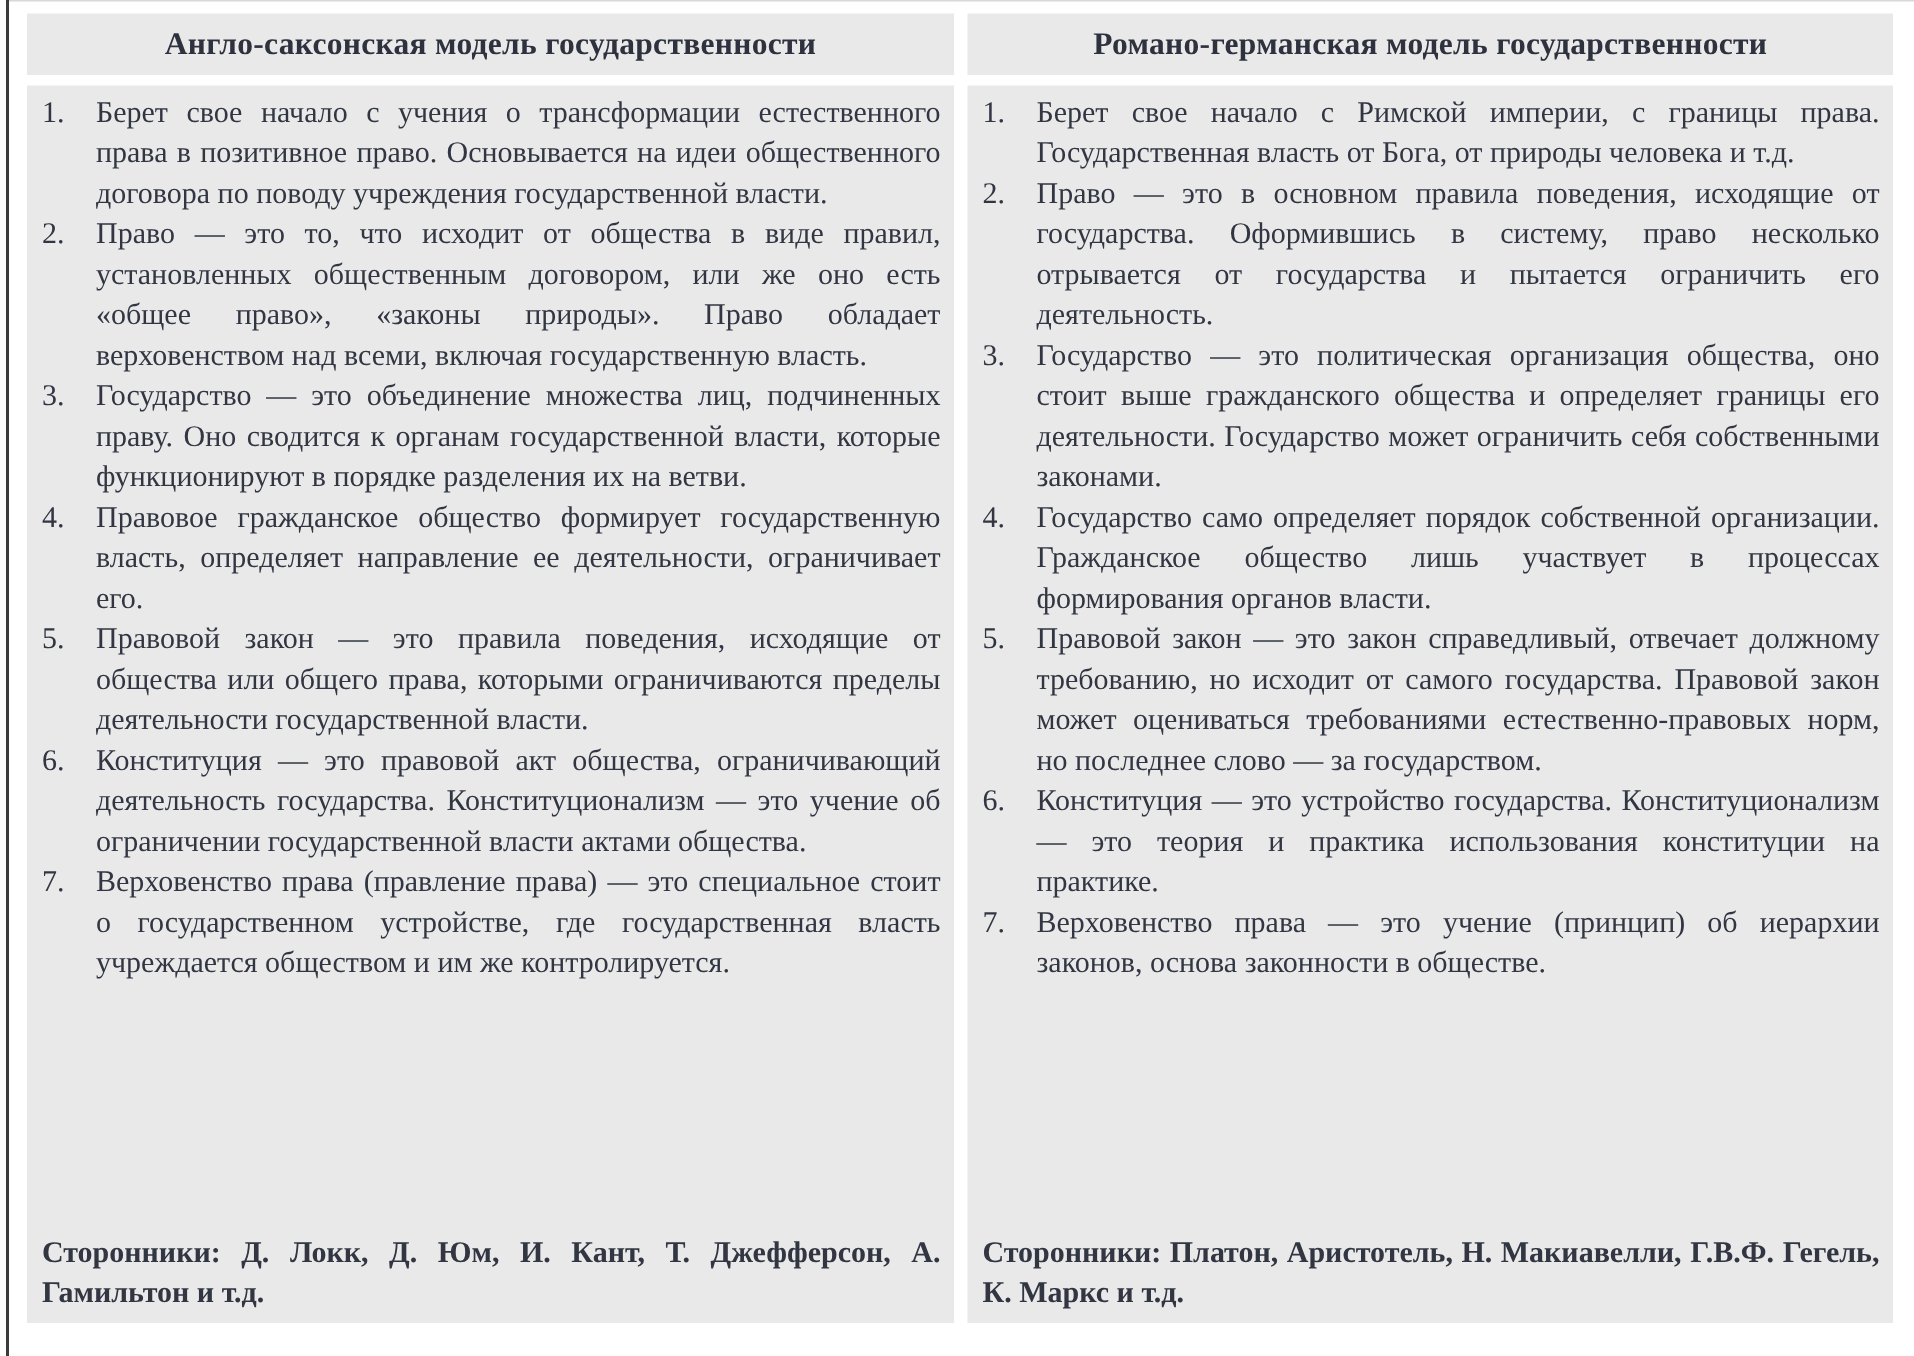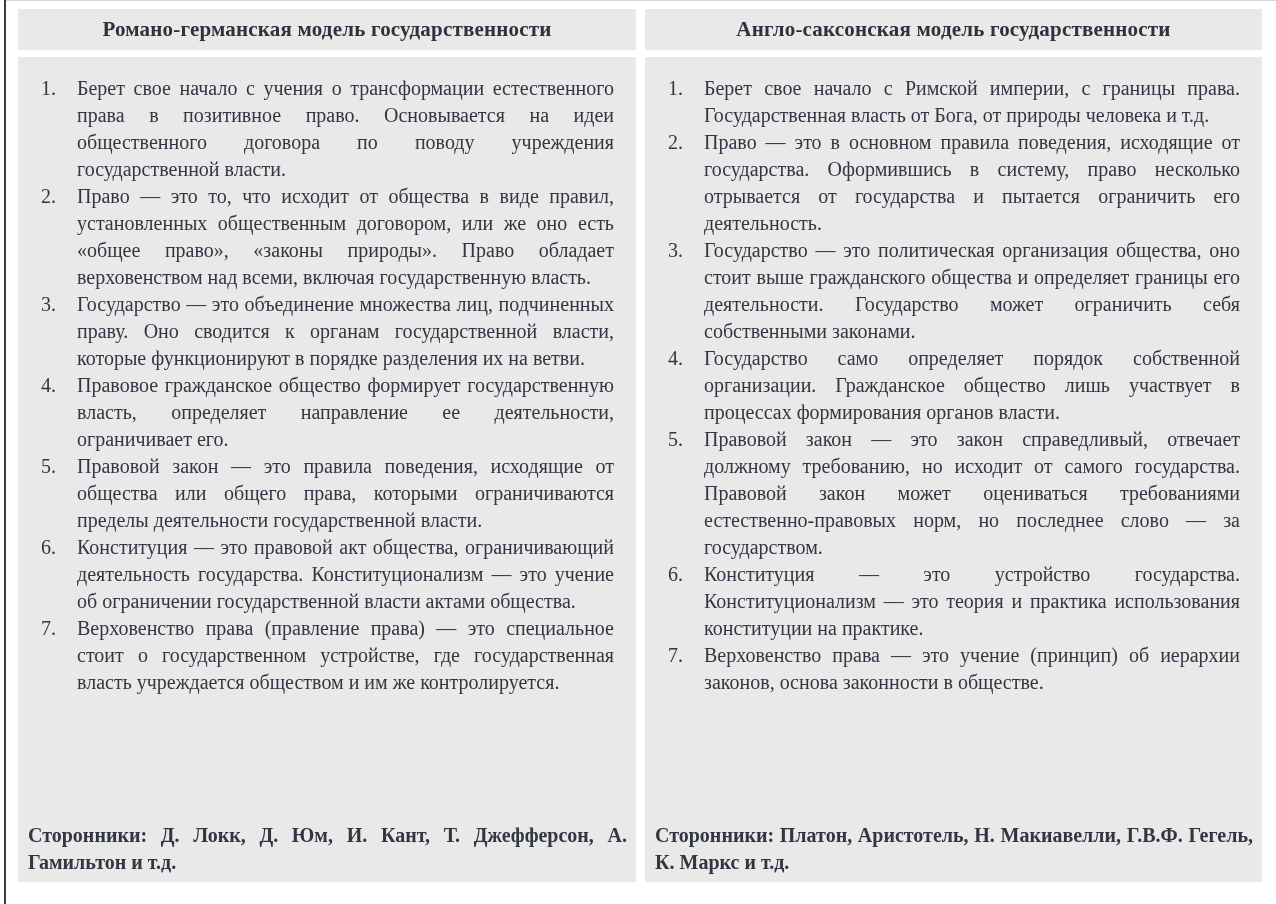--- a/index.html
+++ b/index.html
@@ -57,21 +57,21 @@
     font-size: 20px;
     line-height: 27px;
     display: flex;
     flex-direction: column;
     box-sizing: border-box;
     text-align: justify;
     hyphens: auto;
   }
   ol.numbered-list {
     list-style: none;
-    margin: 13px;
+    margin: 0;
     padding: 0;
     counter-reset: item;
     font-family: Liberation Serif, serif;
   }
   ol.numbered-list > li {
     position: relative;
     padding-left: 36px;
     counter-increment: item;
   }
   ol.numbered-list > li::before {
@@ -89,23 +89,23 @@
   }
 </style>
 </head>
 <body>
 
 <div class="left-rule"></div>
 <div class="top-rule"></div>
 
 <div class="grid">
 
+  <div class="header-cell">Англо-саксонская модель государственности</div>
+
   <div class="header-cell">Романо-германская модель государственности</div>
-
-  <div class="header-cell">Англо-саксонская модель государственности</div>
 
   <div class="body-cell">
     <ol class="numbered-list">
       <li>Берет свое начало с учения о трансформации естественного права в позитивное право. Основывается на идеи общественного договора по поводу учреждения государственной власти.</li>
       <li>Право — это то, что исходит от общества в виде правил, установленных общественным договором, или же оно есть «общее право», «законы природы». Право обладает верховенством над всеми, включая государственную власть.</li>
       <li>Государство — это объединение множества лиц, подчиненных праву. Оно сводится к органам государственной власти, которые функционируют в порядке разделения их на ветви.</li>
       <li>Правовое гражданское общество формирует государственную власть, определяет направление ее деятельности, ограничивает его.</li>
       <li>Правовой закон — это правила поведения, исходящие от общества или общего права, которыми ограничиваются пределы деятельности государственной власти.</li>
       <li>Конституция — это правовой акт общества, ограничивающий деятельность государства. Конституционализм — это учение об ограничении государственной власти актами общества.</li>
       <li>Верховенство права (правление права) — это специальное стоит о государственном устройстве, где государственная власть учреждается обществом и им же контролируется.</li>

